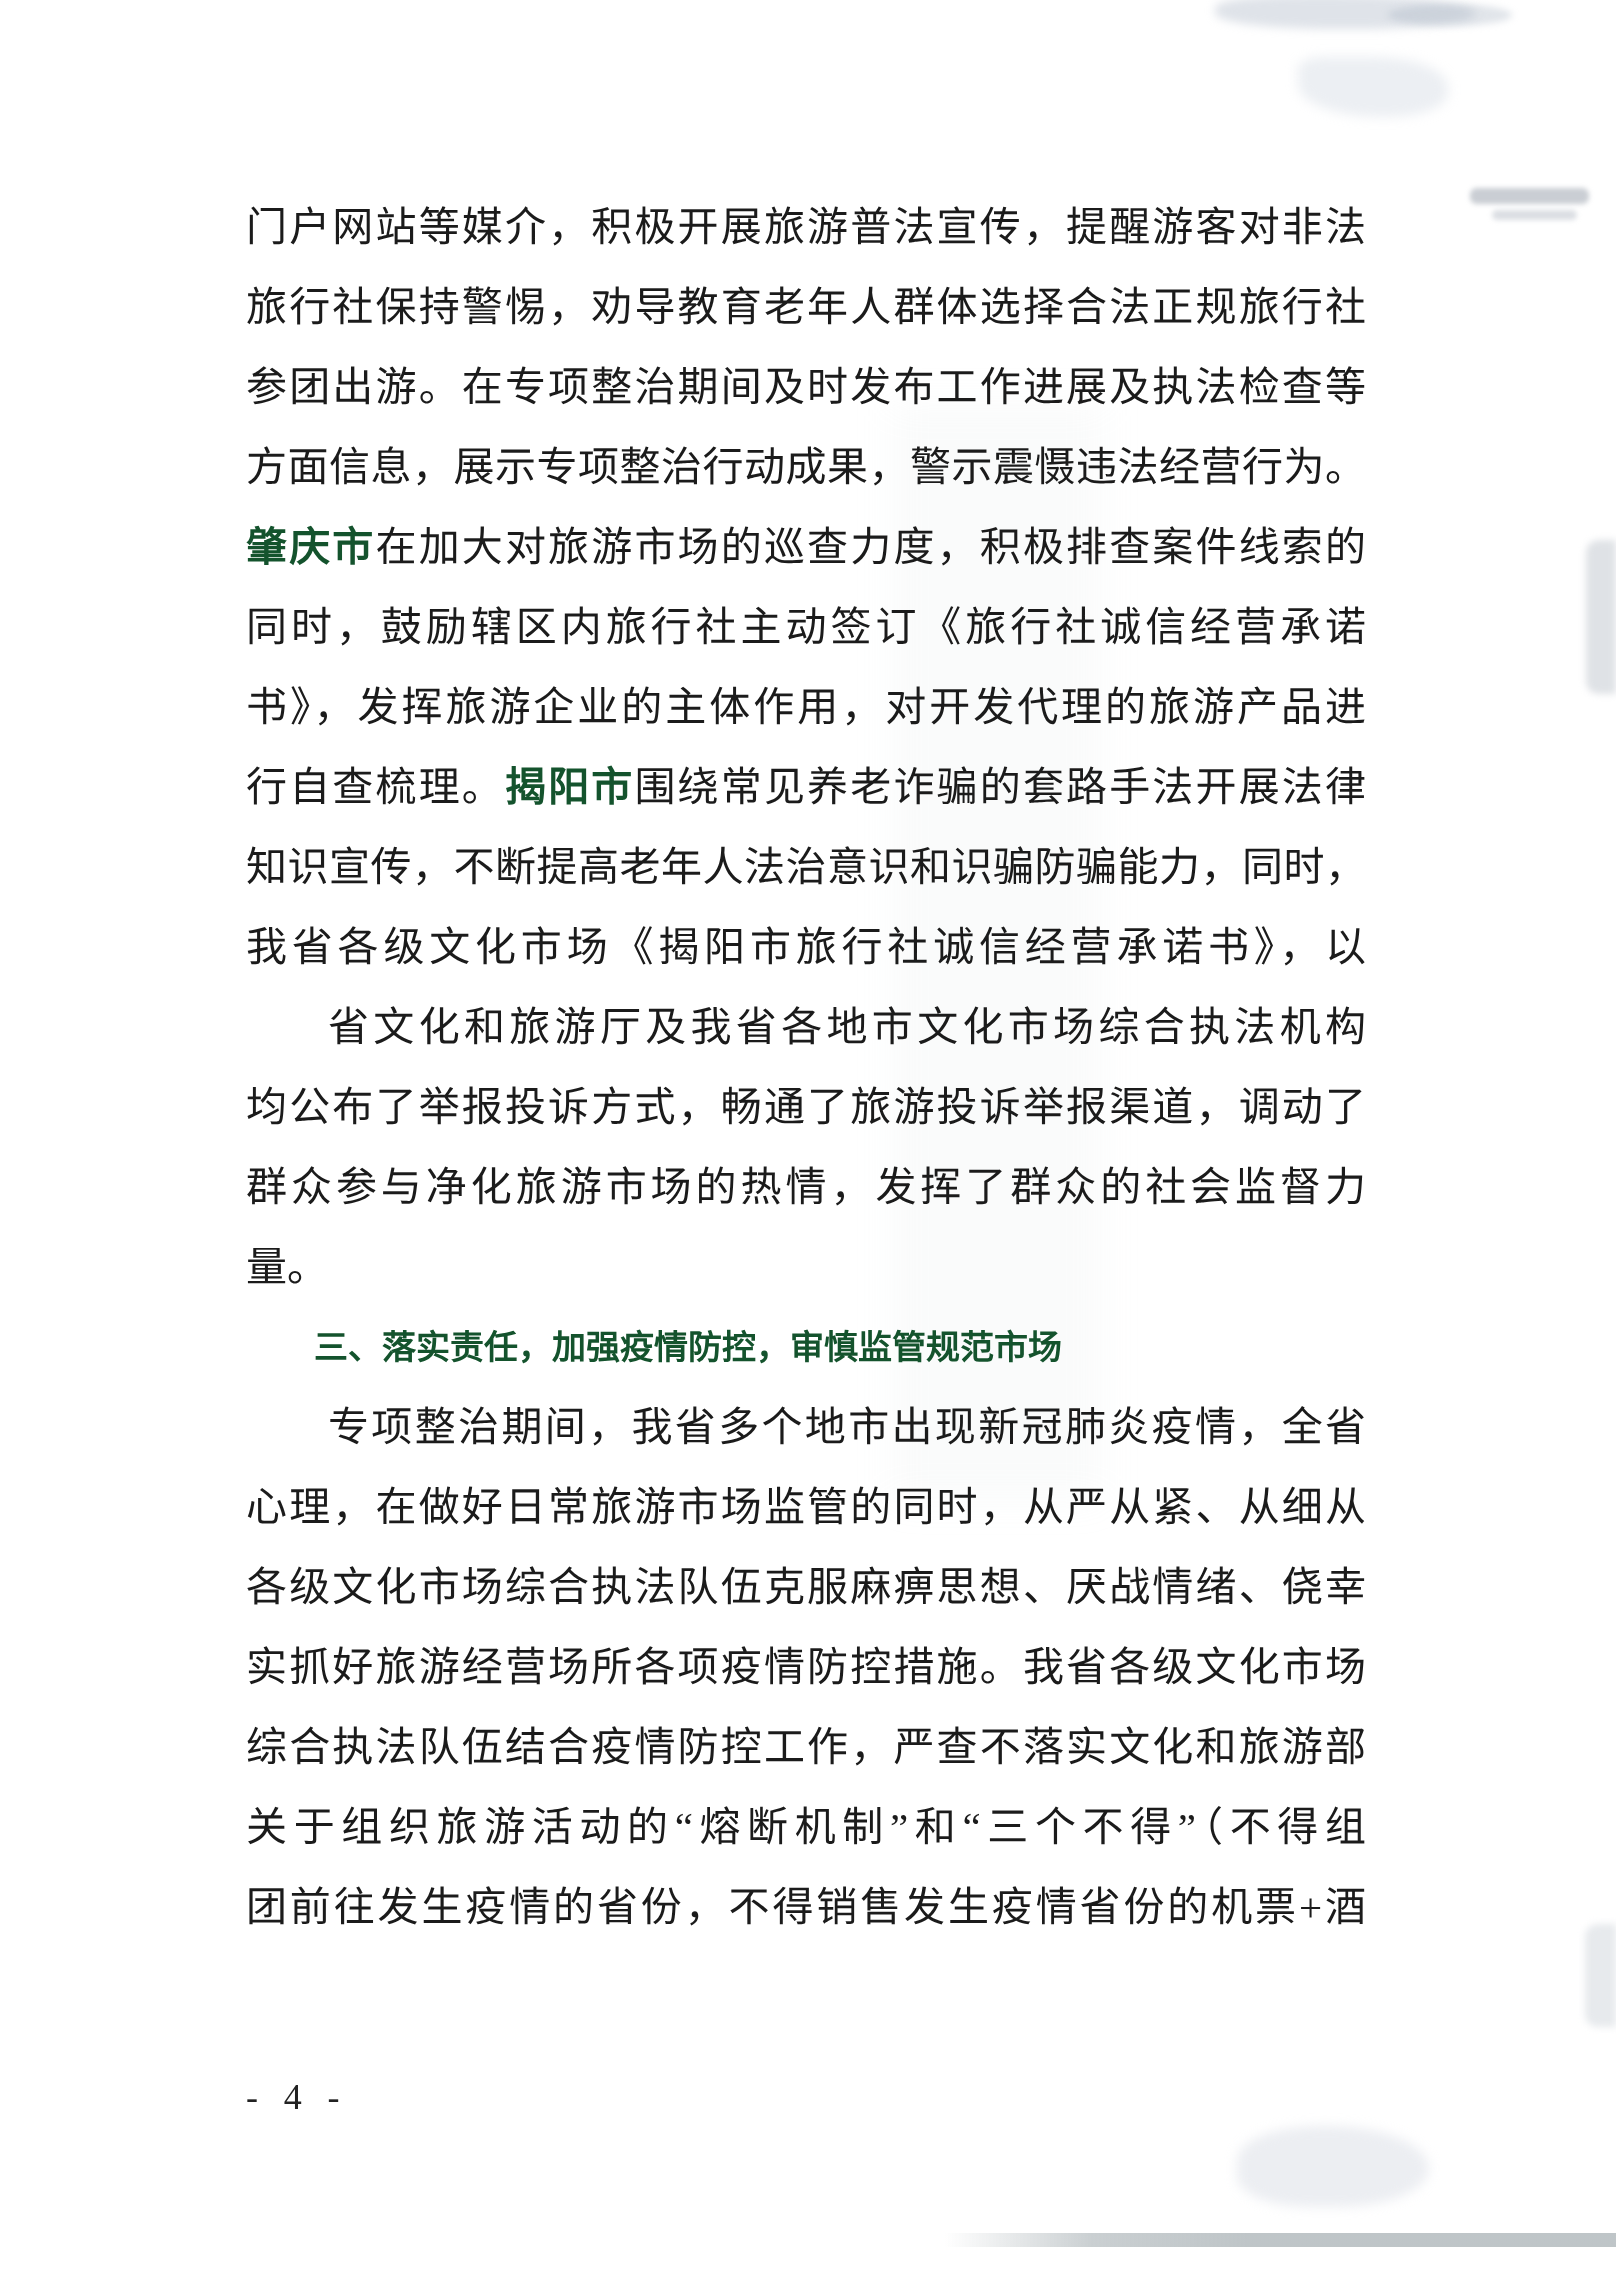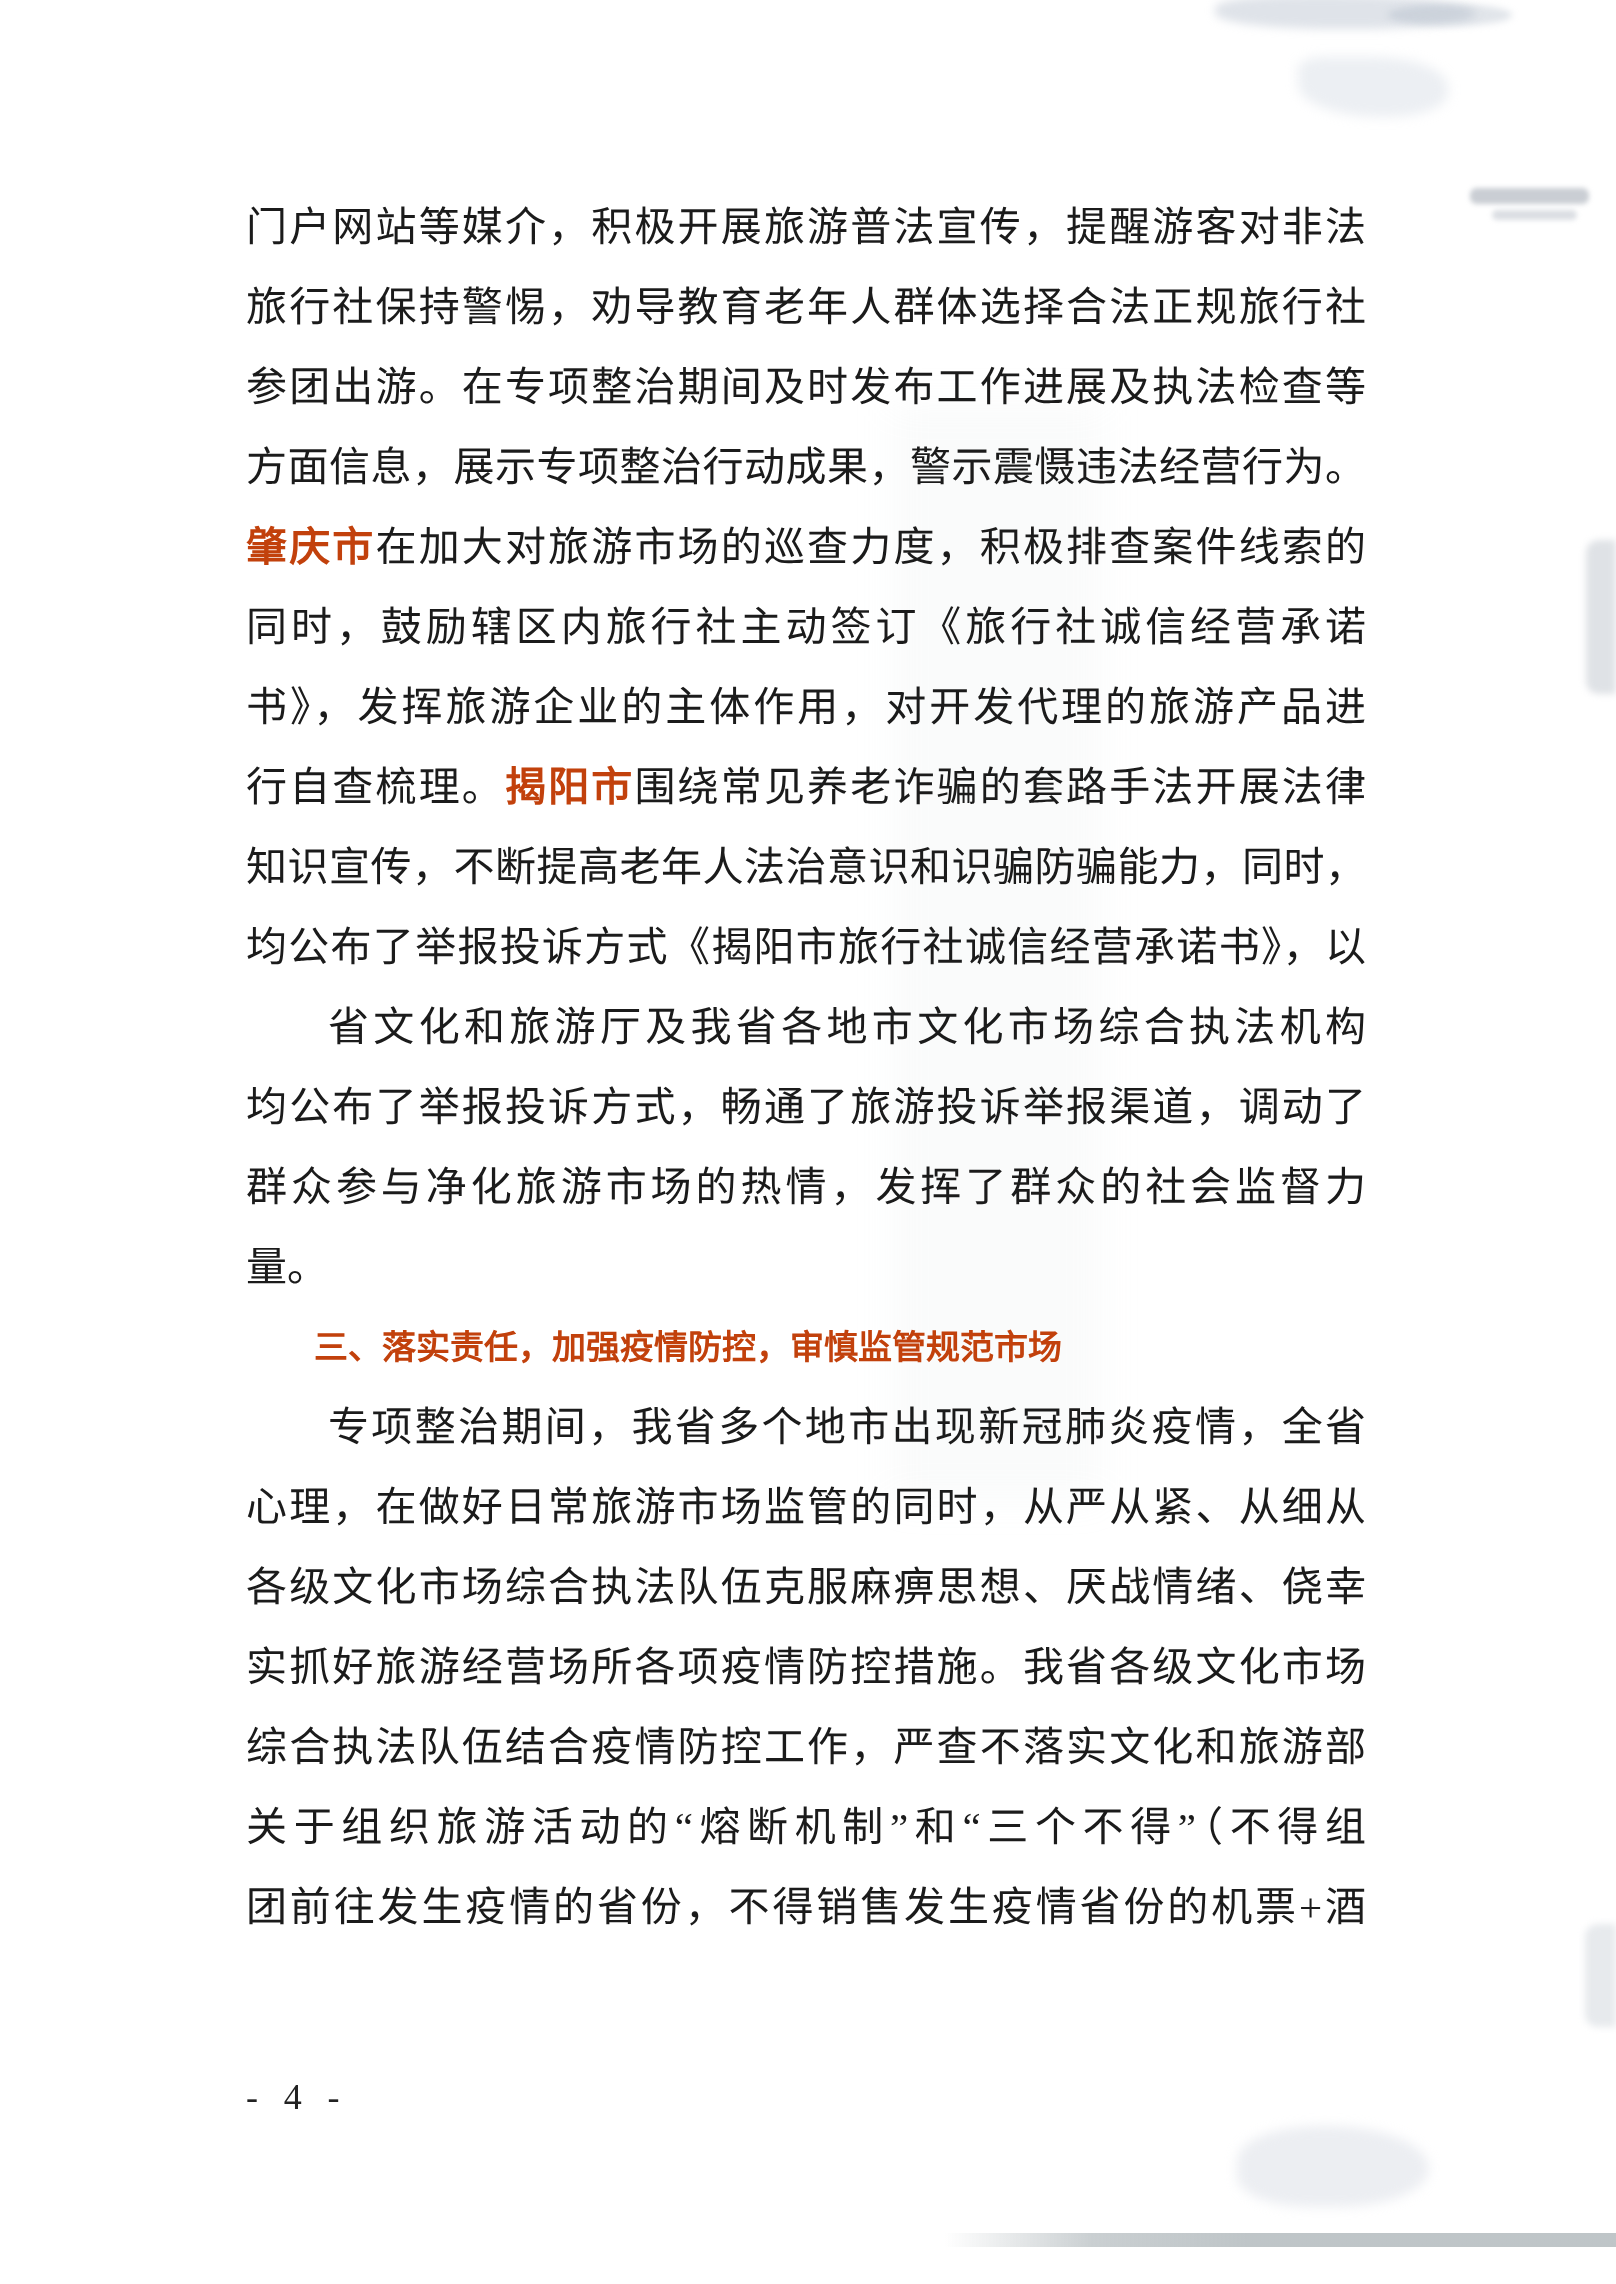--- a/index.html
+++ b/index.html
@@ -34,21 +34,21 @@
   .line.heading {
     font-family: "Liberation Sans", "DejaVu Sans", sans-serif;
     font-weight: 700;
     font-size: 34px;
     color: #000000;
   }
   .run { font-style: normal; }
   .run.bold {
     font-family: "Liberation Sans", "DejaVu Sans", sans-serif;
     font-weight: 700;
-    color: #c2410c;
+    color: #14532d;
   }
   .page-footer {
     position: absolute;
     left: 246px;
     top: 2074px;
     font-size: 36px;
     line-height: 46px;
     color: #222222;
     letter-spacing: 3.9px;
     word-spacing: 9px;
@@ -137,21 +137,21 @@
   <main class="text-block">
       <div class="line just"><span class="run">门户网站等媒介，积极开展旅游普法宣传，提醒游客对非法</span></div>
       <div class="line just"><span class="run">旅行社保持警惕，劝导教育老年人群体选择合法正规旅行社</span></div>
       <div class="line just"><span class="run">参团出游。在专项整治期间及时发布工作进展及执法检查等</span></div>
       <div class="line just"><span class="run">方面信息，展示专项整治行动成果，警示震慑违法经营行为。</span></div>
       <div class="line just"><span class="run bold">肇庆市</span><span class="run">在加大对旅游市场的巡查力度，积极排查案件线索的</span></div>
       <div class="line just"><span class="run">同时，鼓励辖区内旅行社主动签订《旅行社诚信经营承诺</span></div>
       <div class="line just"><span class="run">书》，发挥旅游企业的主体作用，对开发代理的旅游产品进</span></div>
       <div class="line just"><span class="run">行自查梳理。</span><span class="run bold">揭阳市</span><span class="run">围绕常见养老诈骗的套路手法开展法律</span></div>
       <div class="line just"><span class="run">知识宣传，不断提高老年人法治意识和识骗防骗能力，同时，</span></div>
-      <div class="line just"><span class="run">均公布了举报投诉方式《揭阳市旅行社诚信经营承诺书》，以</span></div>
+      <div class="line just"><span class="run">我省各级文化市场《揭阳市旅行社诚信经营承诺书》，以</span></div>
       <div class="line just" style="text-indent: 2em;"><span class="run">省文化和旅游厅及我省各地市文化市场综合执法机构</span></div>
       <div class="line just"><span class="run">均公布了举报投诉方式，畅通了旅游投诉举报渠道，调动了</span></div>
       <div class="line just"><span class="run">群众参与净化旅游市场的热情，发挥了群众的社会监督力</span></div>
       <div class="line"><span class="run">量。</span></div>
       <div class="line heading" style="text-indent: 2em;"><span class="run bold">三、落实责任，加强疫情防控，审慎监管规范市场</span></div>
       <div class="line just" style="text-indent: 2em; font-family: Liberation Serif, serif;"><span class="run">专项整治期间，我省多个地市出现新冠肺炎疫情，全省</span></div>
       <div class="line just"><span class="run">心理，在做好日常旅游市场监管的同时，从严从紧、从细从</span></div>
       <div class="line just"><span class="run">各级文化市场综合执法队伍克服麻痹思想、厌战情绪、侥幸</span></div>
       <div class="line just"><span class="run">实抓好旅游经营场所各项疫情防控措施。我省各级文化市场</span></div>
       <div class="line just"><span class="run">综合执法队伍结合疫情防控工作，严查不落实文化和旅游部</span></div>

